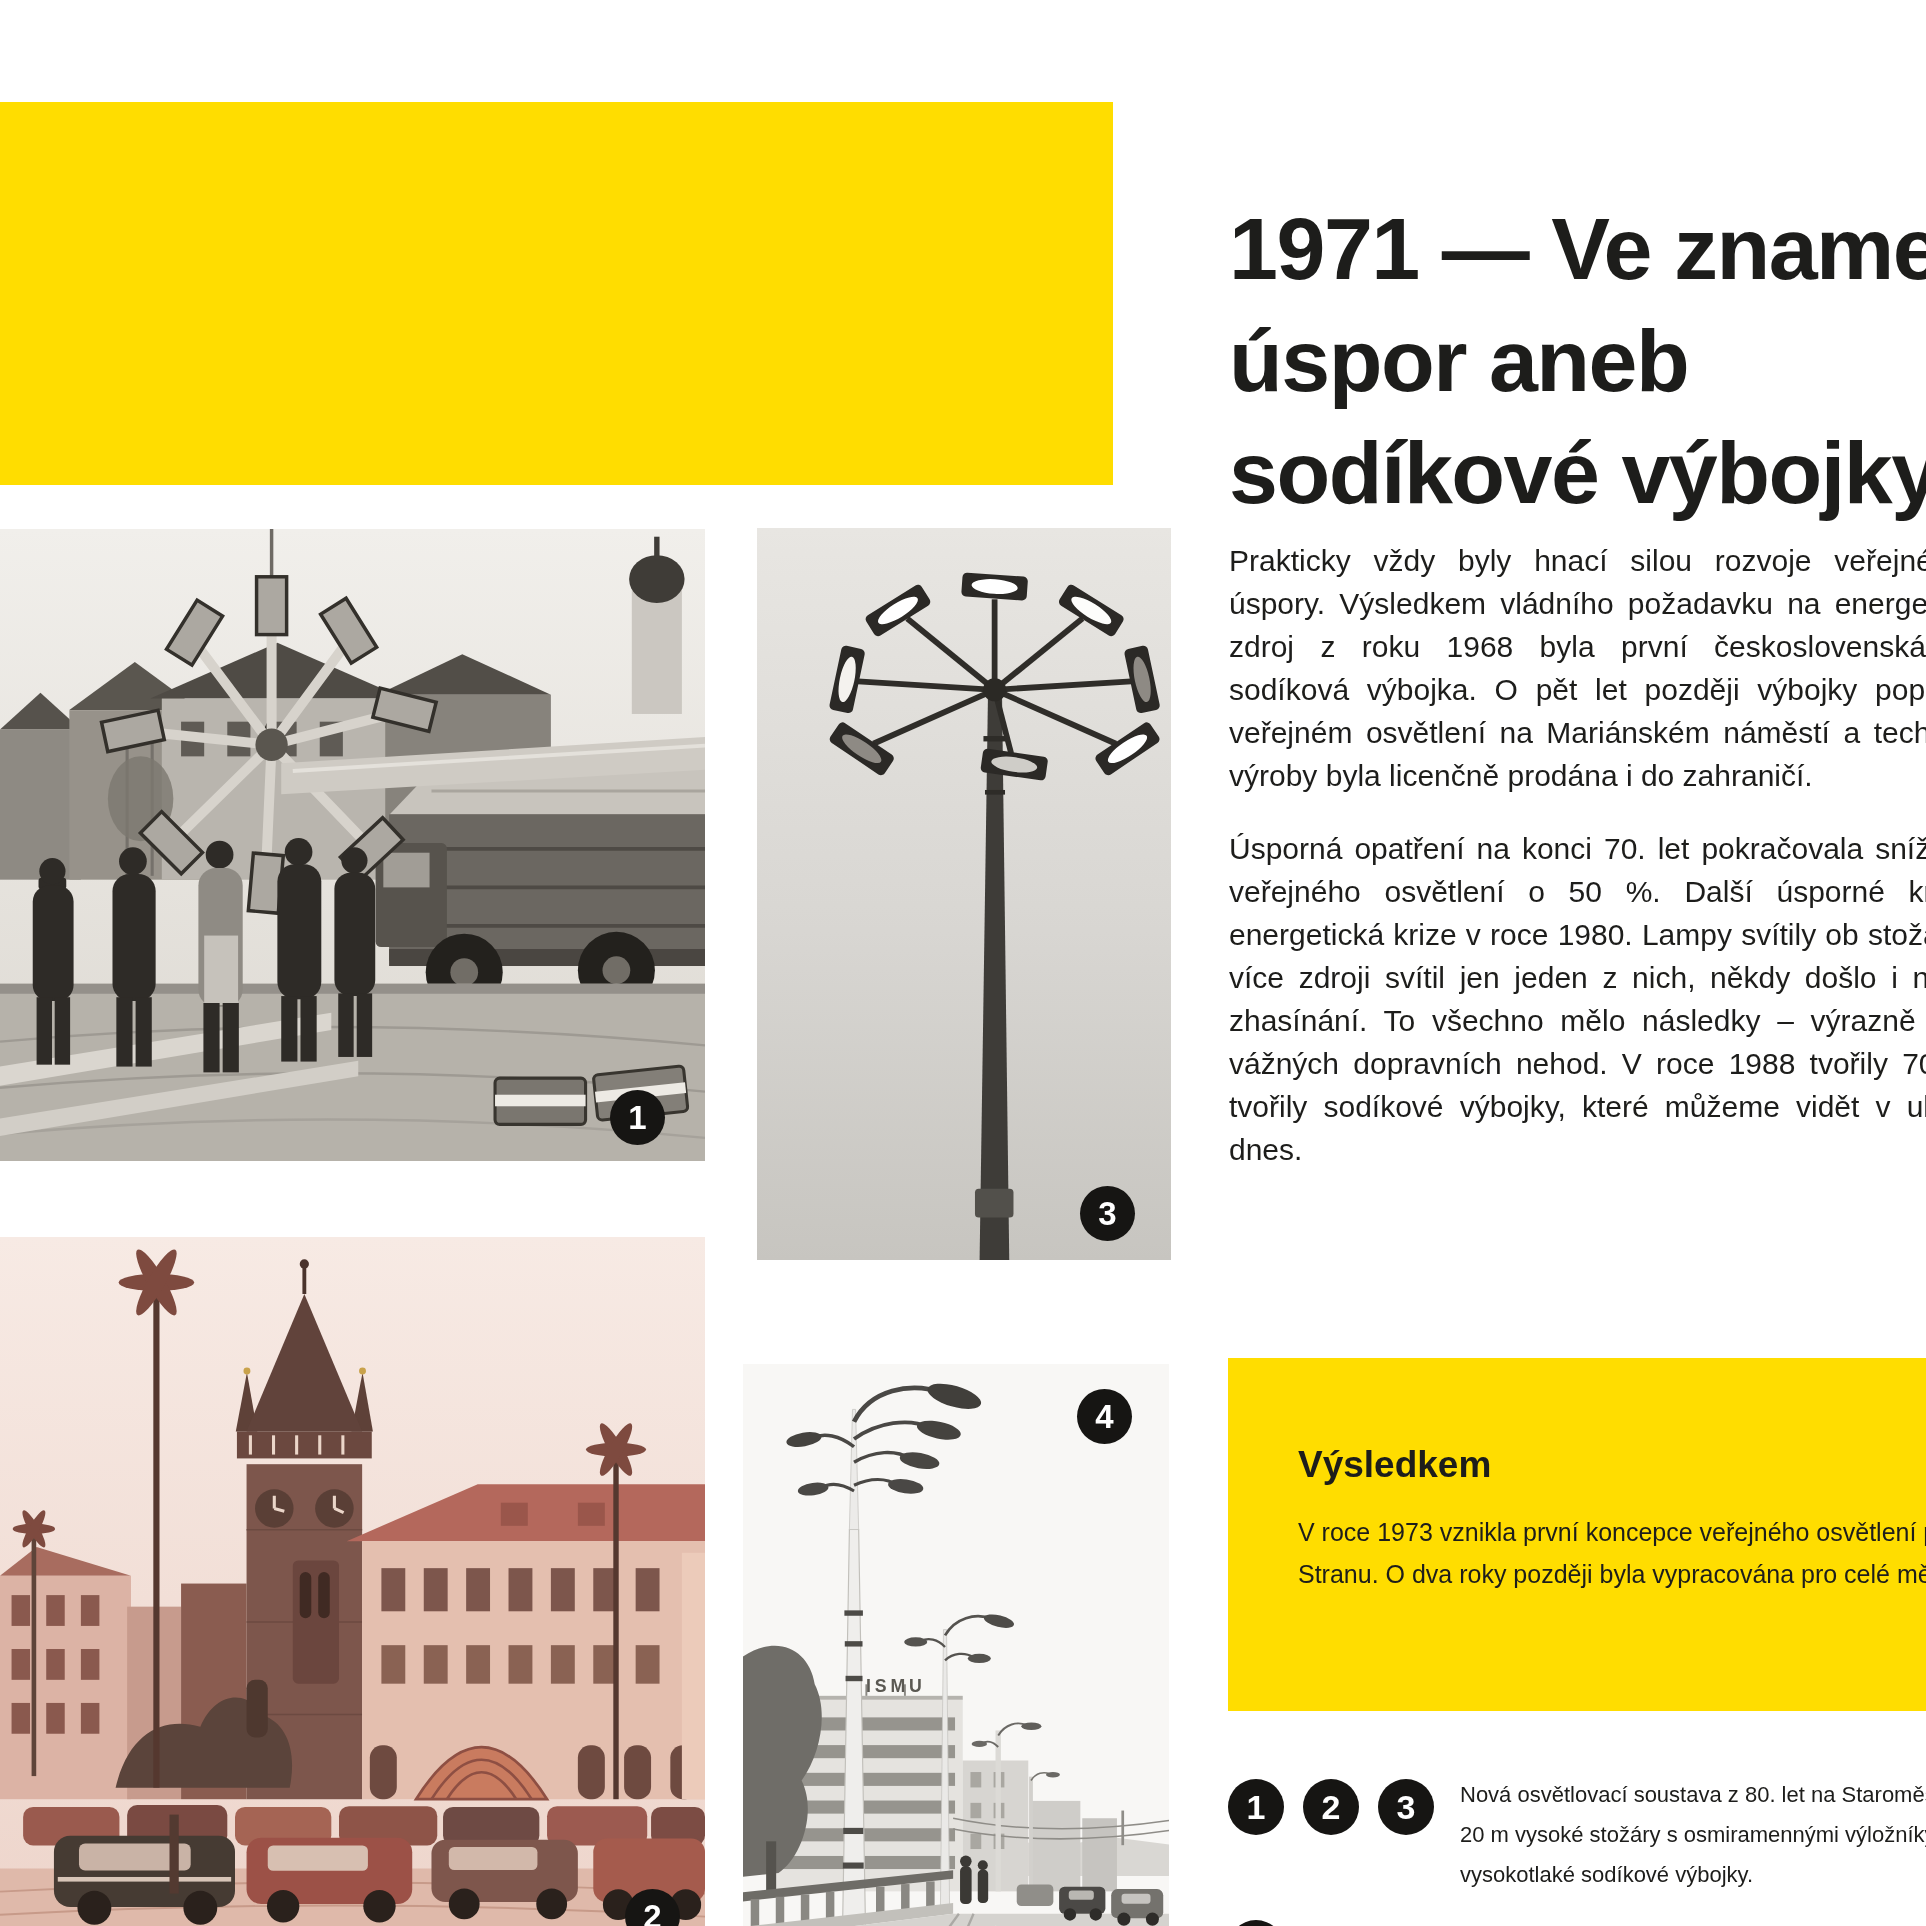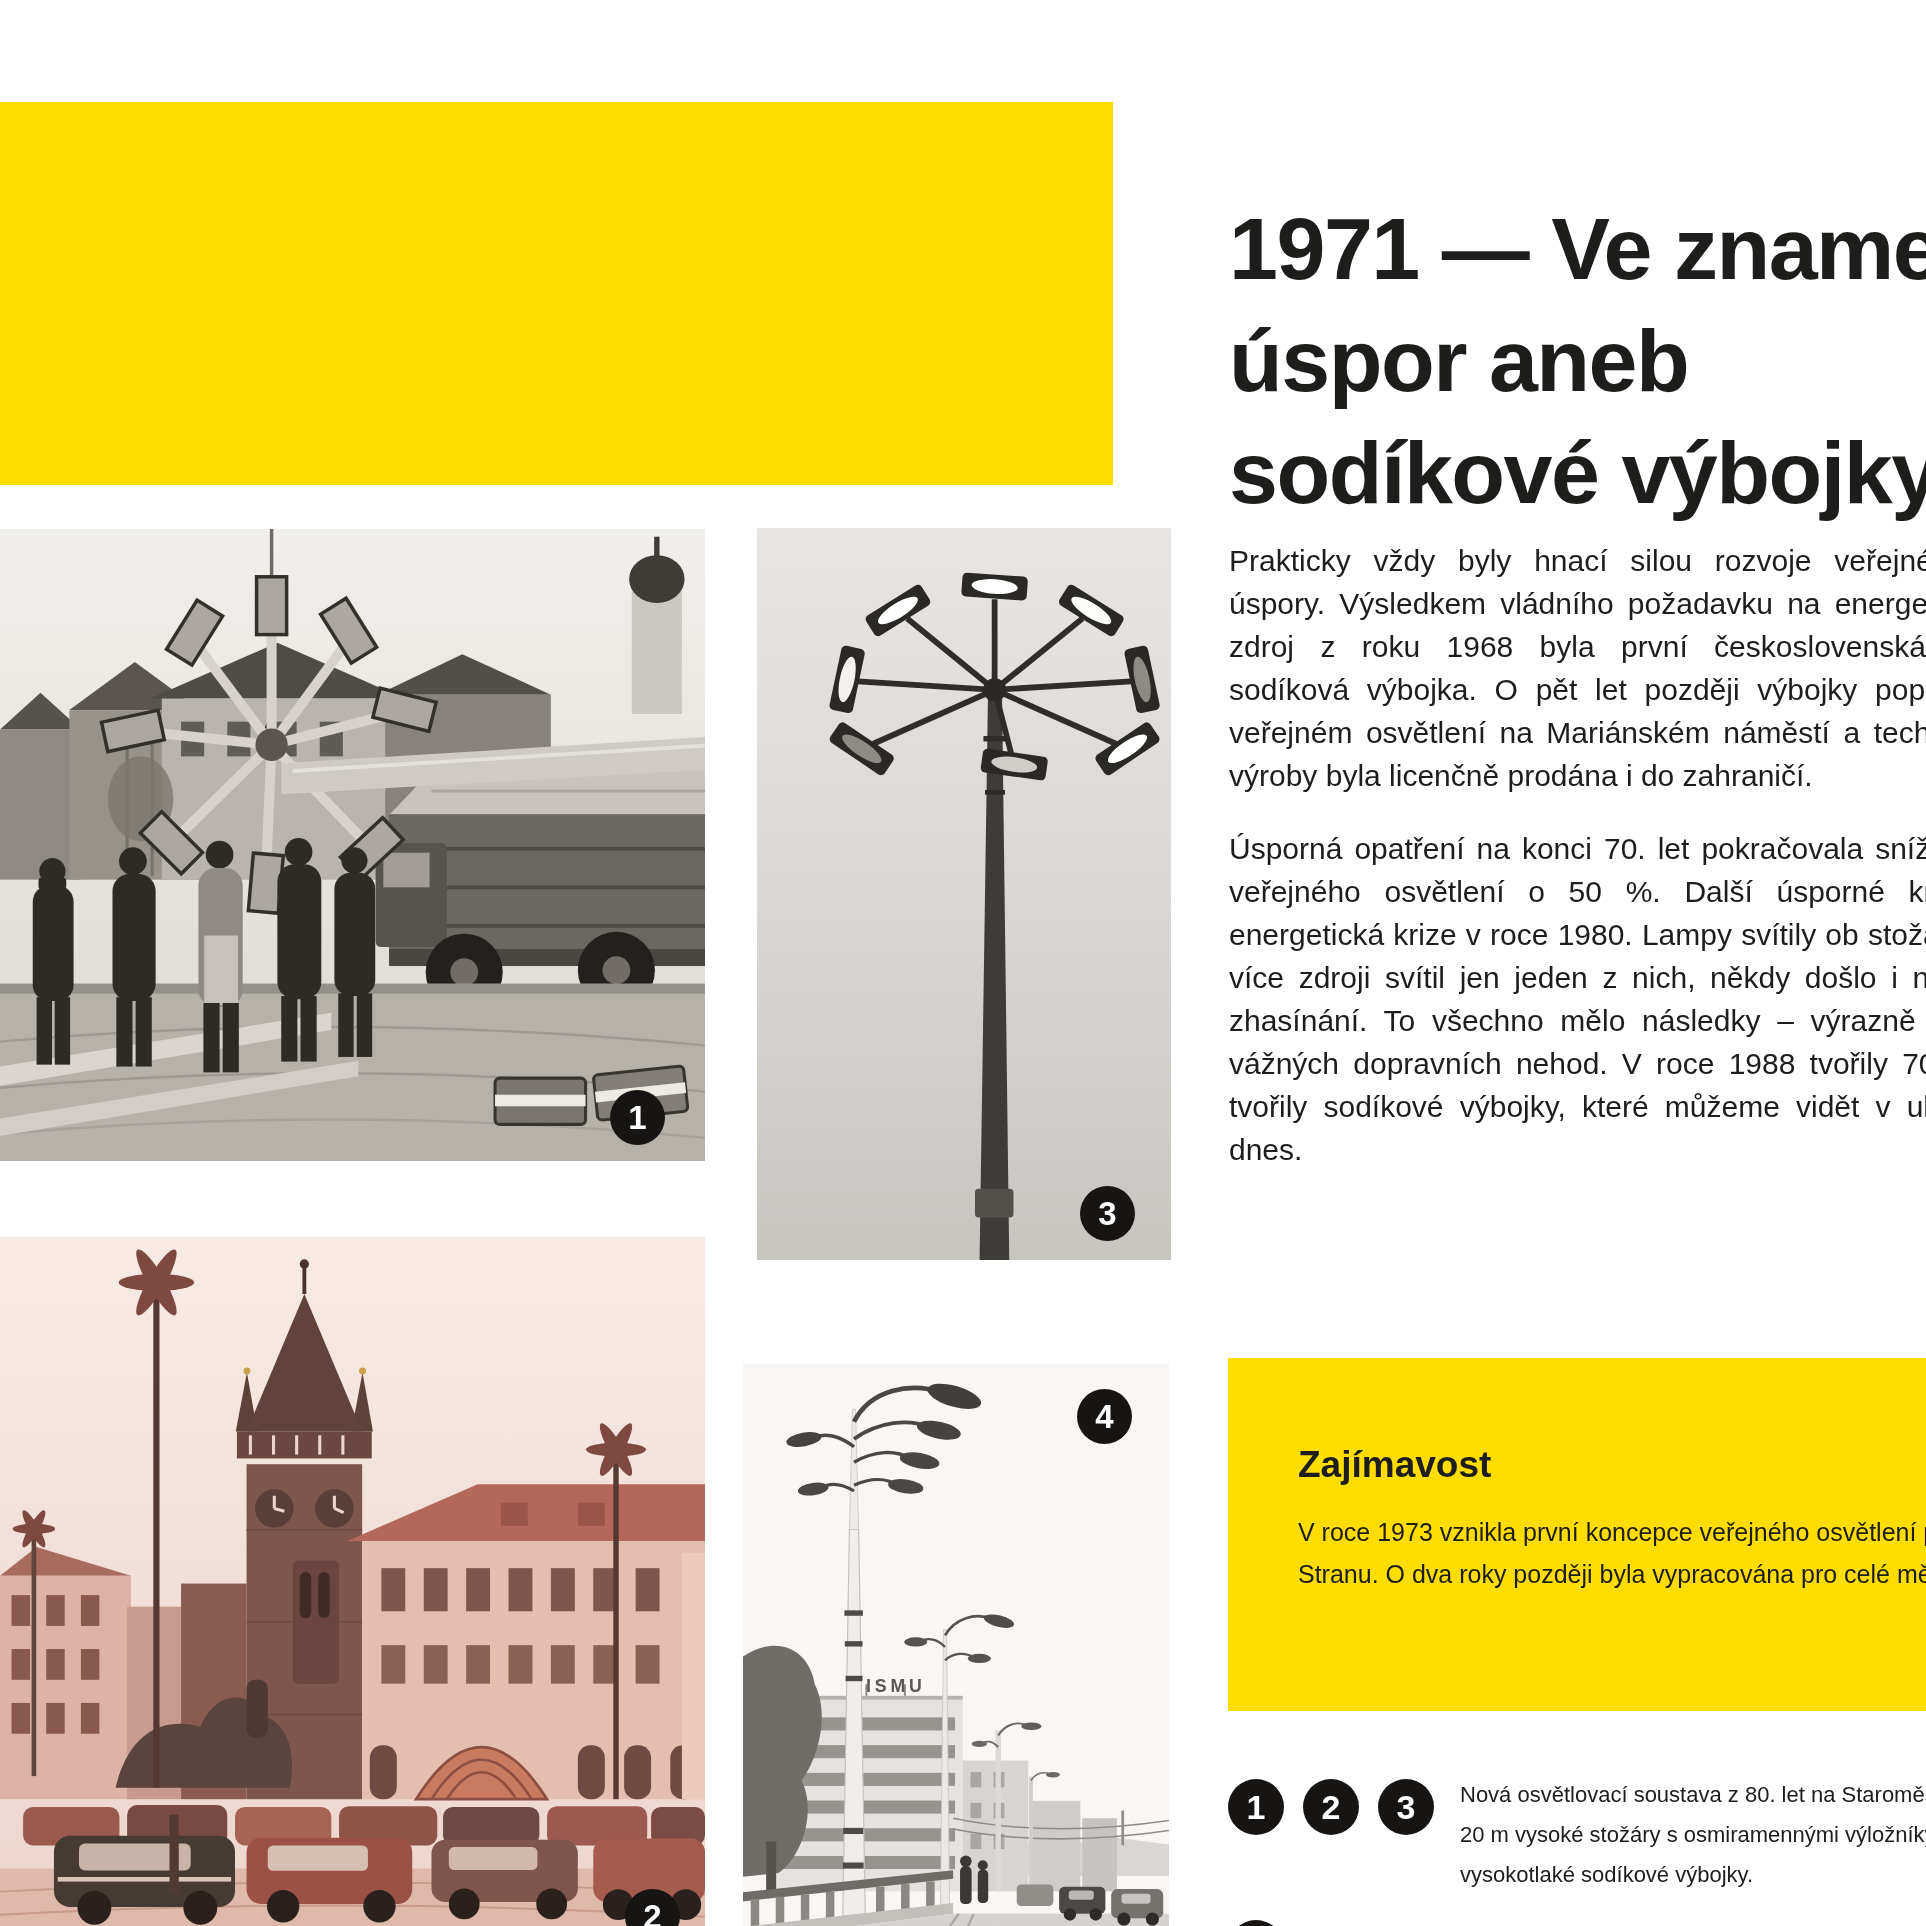--- a/index.html
+++ b/index.html
@@ -575,21 +575,21 @@
         <circle cx="622" cy="1302" r="13"></circle>
           <rect x="609" y="1314" width="27" height="86" rx="11"></rect>
       </g>
     </svg>
     <div class="photo-badge" style="left:334px; top:25px;">
       <span>4</span>
     </div>
   </figure>
 
   <div class="abs zaj-box">
-    <div class="zaj-heading">Zajímavost</div>
+    <div class="zaj-heading">Výsledkem</div>
     <div class="zaj-text">V roce 1973 vznikla první koncepce veřejného osvětlení pro Malou Stranu. O dva roky později byla vypracována pro celé město.</div>
   </div>
 
   <div class="abs badge" style="left:1228px; top:1779px;">
     <span>1</span>
   </div>
   <div class="abs badge" style="left:1303px; top:1779px;">
     <span>2</span>
   </div>
   <div class="abs badge" style="left:1378px; top:1779px;">

